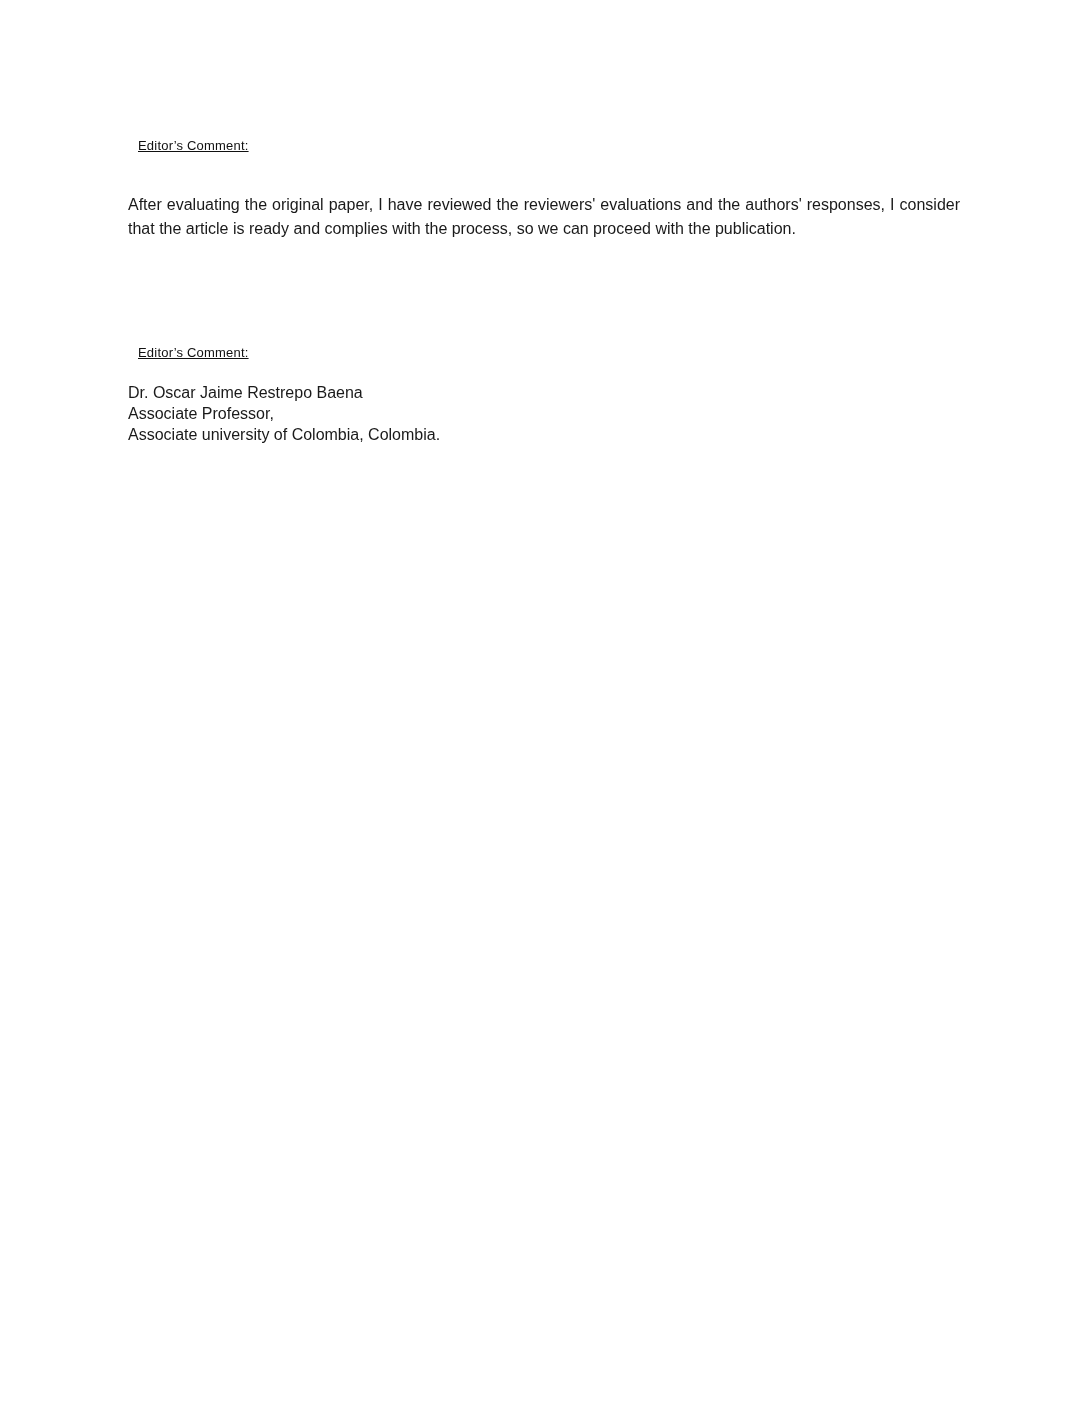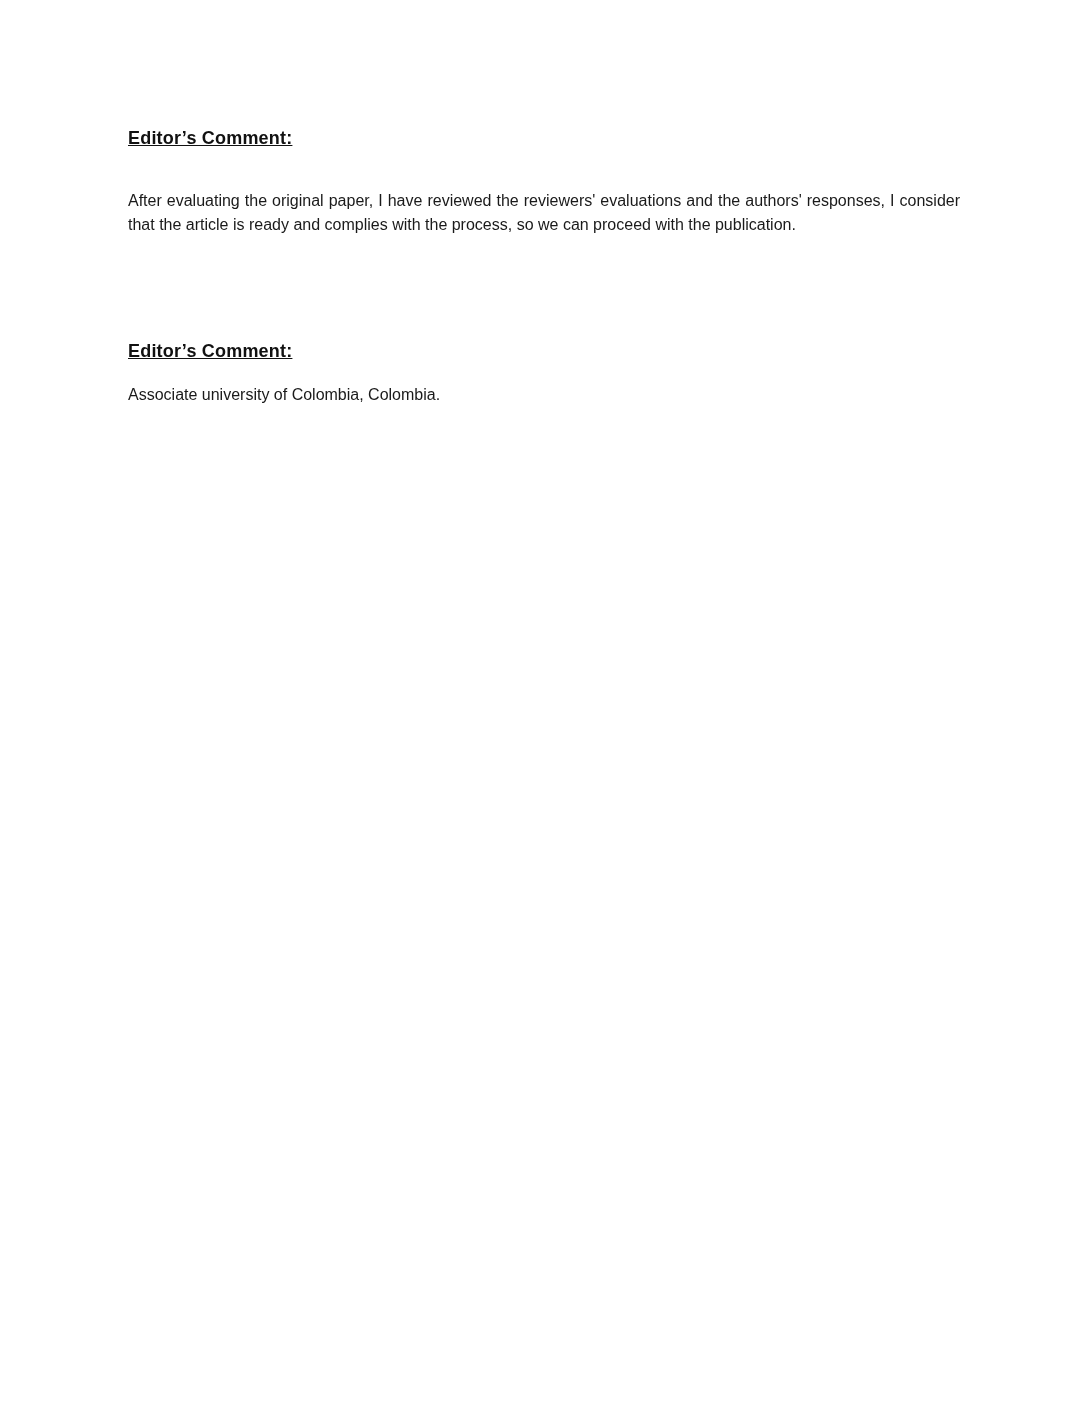--- a/index.html
+++ b/index.html
@@ -15,24 +15,24 @@
     position: relative;
     overflow: hidden;
   }
   .doc-page {
     position: absolute;
     left: 128px;
     top: 128px;
     width: 832px;
   }
   .section-heading {
-    font-size: 18px;
-    font-weight: bold;
+    font-size: 13px;
+    font-weight: normal;
     text-decoration: underline;
-    margin: 0;
+    margin: 10px;
     color: #111111;
     letter-spacing: 0.2px;
   }
   .comment-body {
     margin: 40px 0 0 0;
     font-size: 16px;
     line-height: 24px;
     text-align: justify;
     width: 832px;
     color: #1a1a1a;
@@ -55,16 +55,18 @@
 
 <div class="doc-page">
 
   <h2 class="section-heading">Editor’s Comment:</h2>
 
   <p class="comment-body">After evaluating the original paper, I have reviewed the reviewers' evaluations and the authors' responses, I consider that the article is ready and complies with the process, so we can proceed with the publication.</p>
 
   <h2 class="section-heading details-heading">Editor’s Comment:</h2>
 
   <div class="details-block">
+    <p class="details-line">Dr. Oscar Jaime Restrepo Baena</p>
+    <p class="details-line">Associate Professor,</p>
     <p class="details-line">Associate university of Colombia, Colombia.</p>
   </div>
 
 </div>
 
 </body></html>

